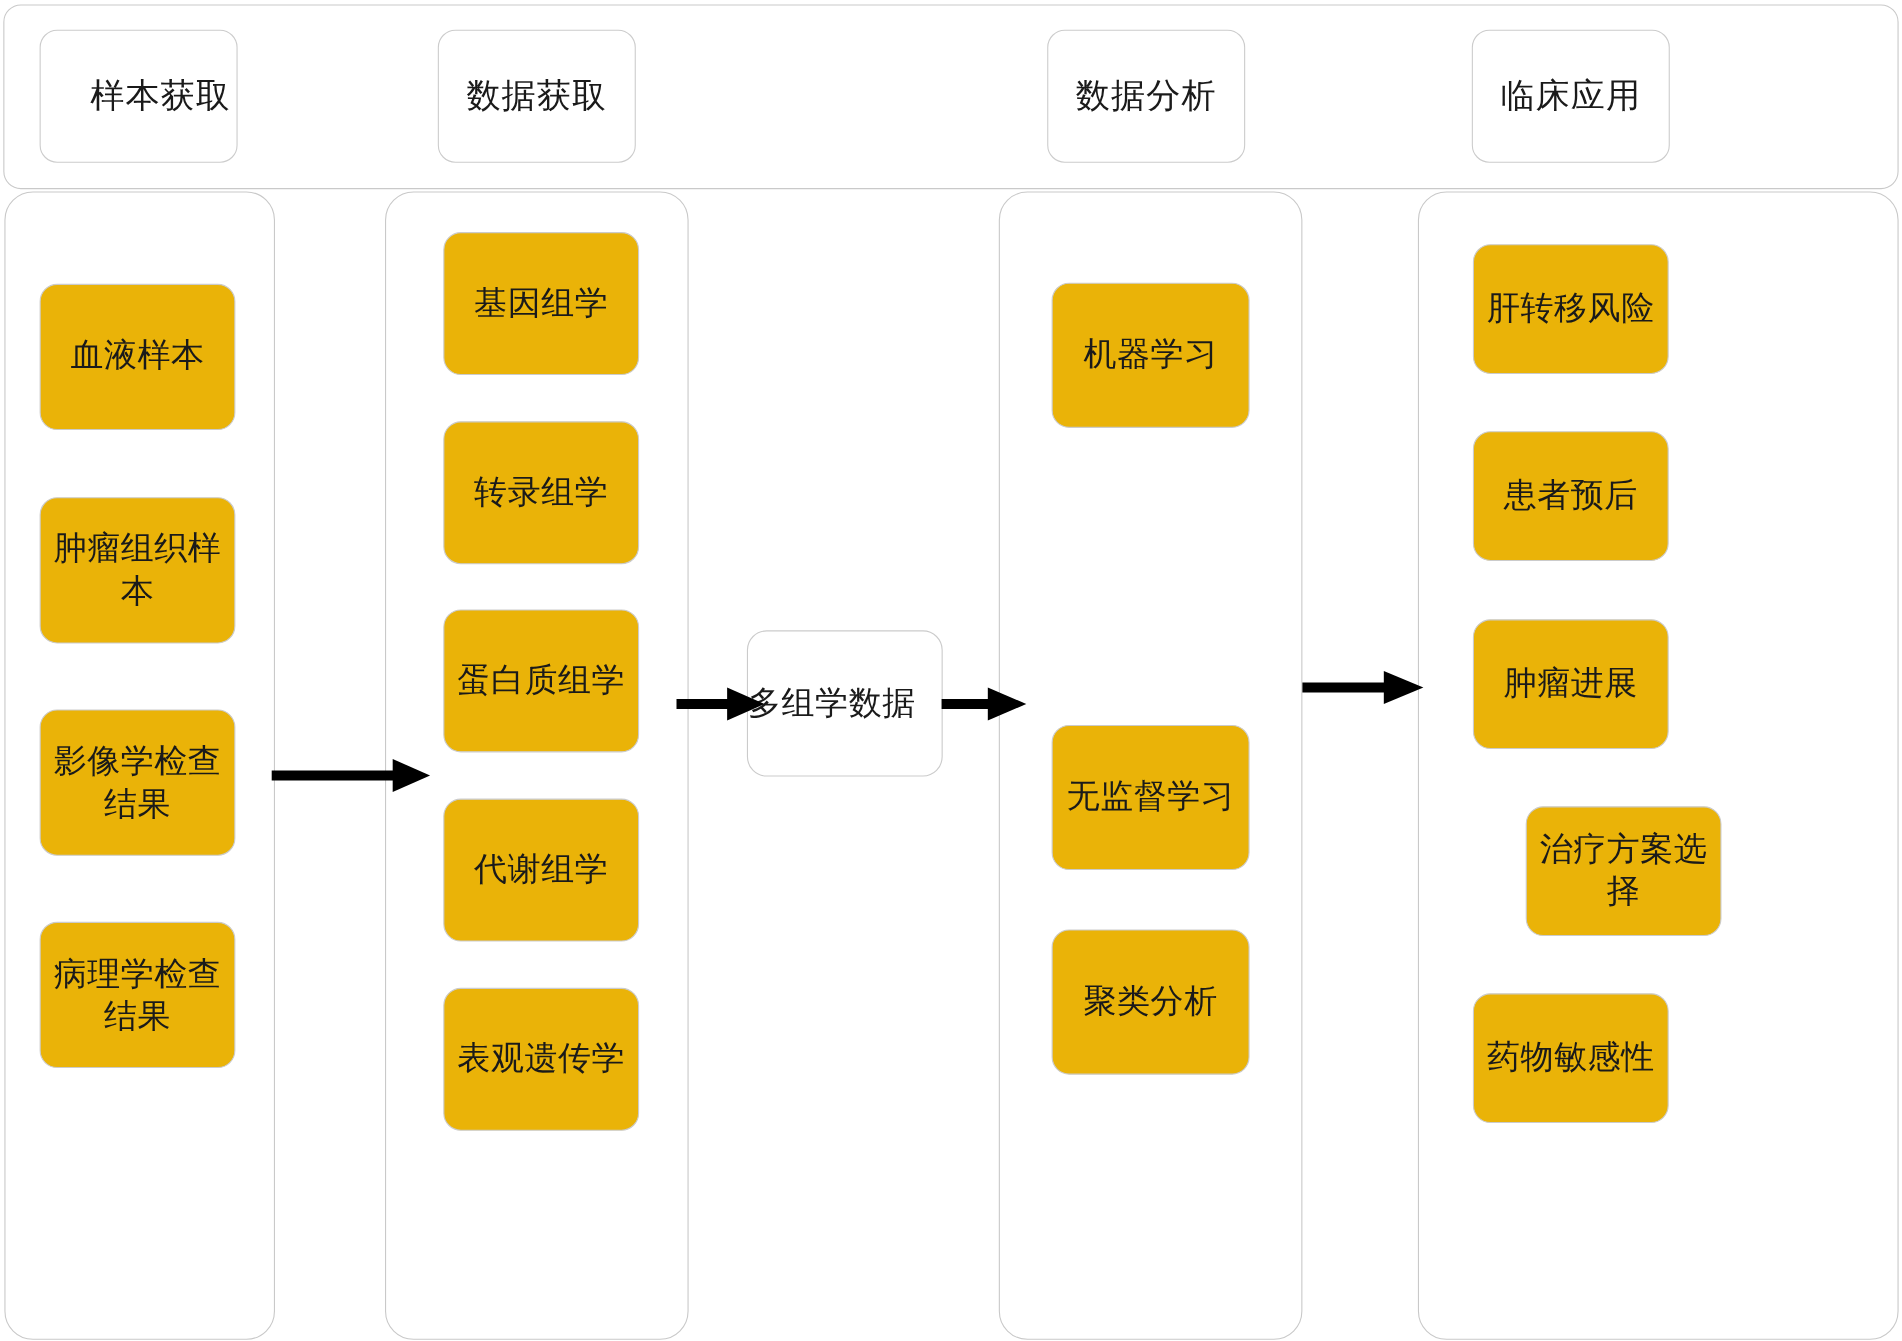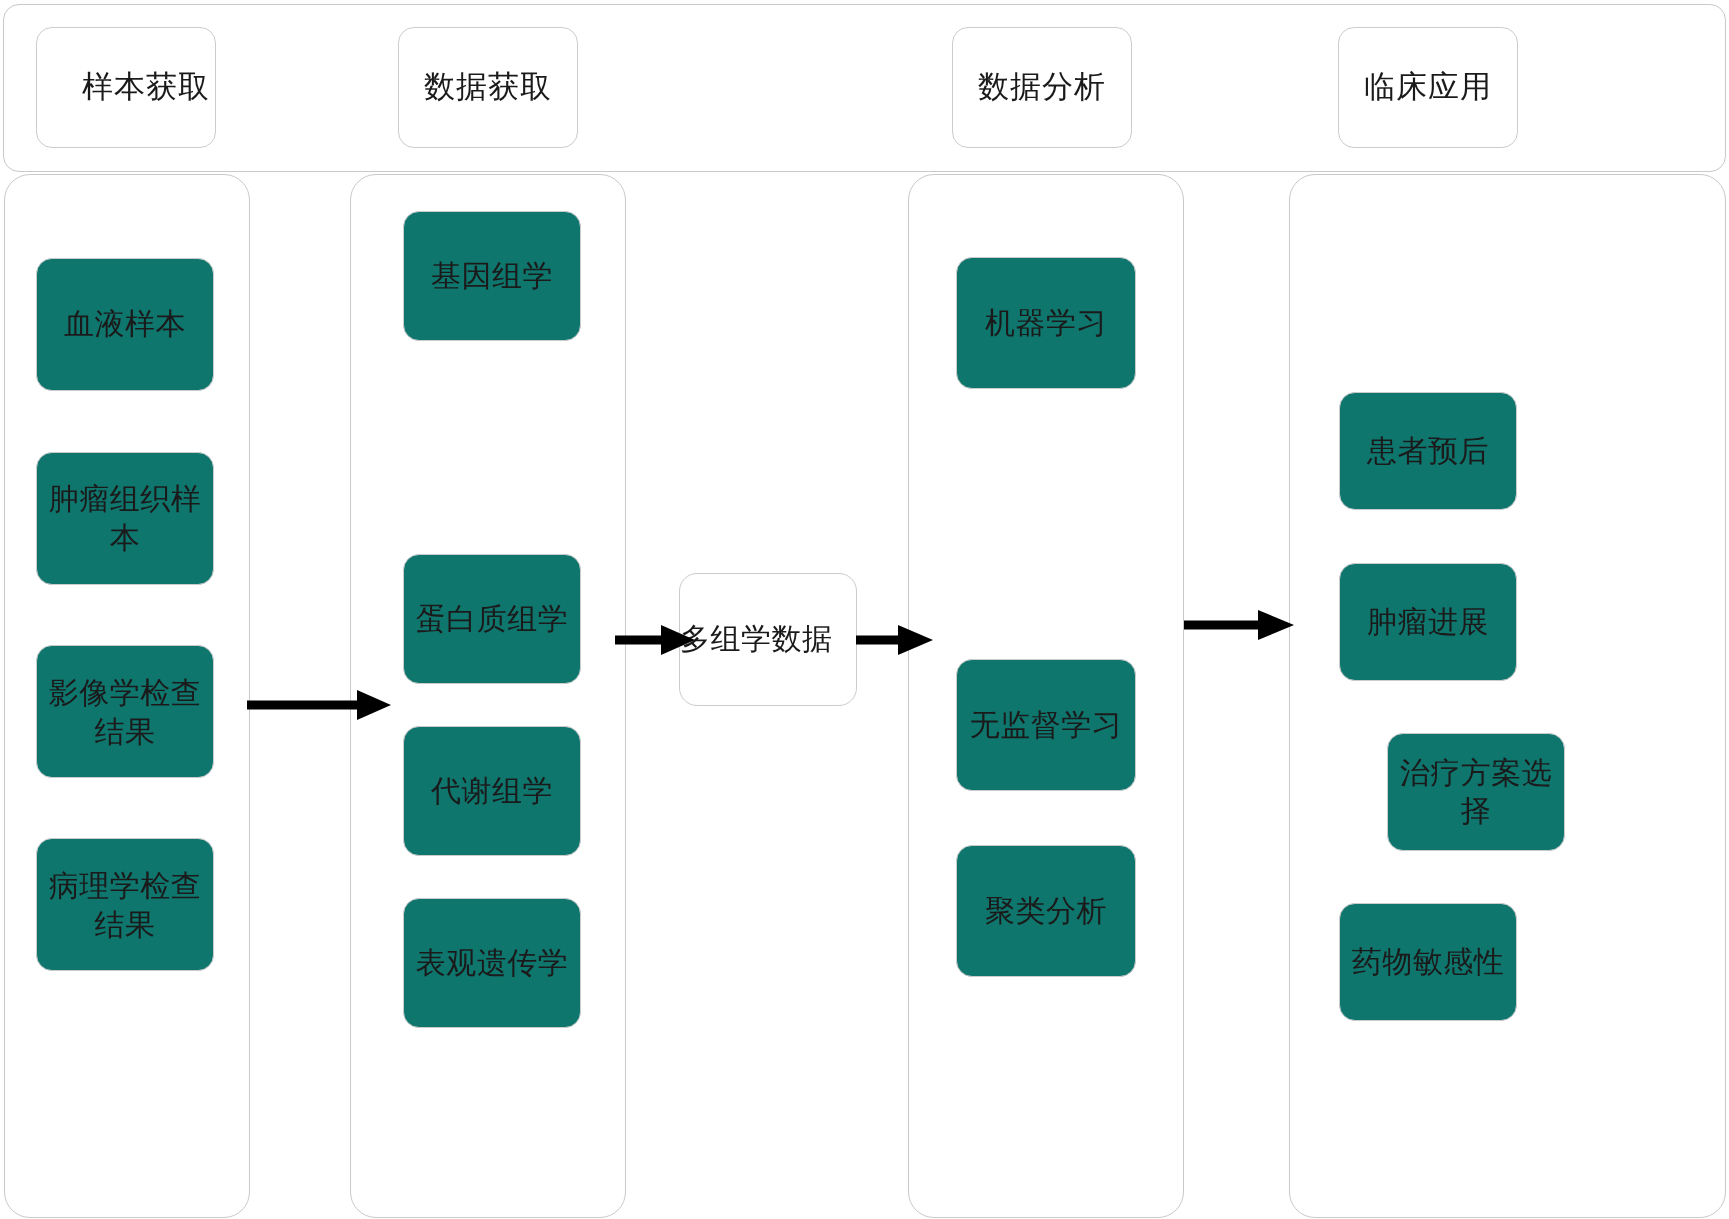--- a/index.html
+++ b/index.html
@@ -66,21 +66,21 @@
     border-radius: 26px;
     background: #ffffff;
   }
 
   
   .node {
     position: absolute;
     box-sizing: border-box;
     border: 1.6px solid #cbcbcb;
     border-radius: 16px;
-    background: #0f766e;
+    background: #eab308;
     display: flex;
     align-items: center;
     justify-content: center;
     text-align: center;
     font-size: 30px;
     line-height: 1.28;
     letter-spacing: 0.5px;
     color: #1a1a1a;
     padding: 2px 6px;
   }
@@ -153,20 +153,23 @@
   <div class="node two-line" style="left:36px; top:838px; width:178px; height:133px;">
     <span>病理学检查结果</span>
   </div>
 
   <div class="stage-col" style="left:350px; top:174px; width:276px; height:1044px;"></div>
 
   <div class="node" style="left:403px; top:211px; width:178px; height:130px;">
     <span>基因组学</span>
   </div>
 
+  <div class="node" style="left:403px; top:383px; width:178px; height:130px;">
+    <span>转录组学</span>
+  </div>
 
   <div class="node" style="left:403px; top:554px; width:178px; height:130px;">
     <span>蛋白质组学</span>
   </div>
 
   <div class="node" style="left:403px; top:726px; width:178px; height:130px;">
     <span>代谢组学</span>
   </div>
 
   <div class="node" style="left:403px; top:898px; width:178px; height:130px;">
@@ -187,20 +190,23 @@
   <div class="node" style="left:956px; top:659px; width:180px; height:132px;">
     <span>无监督学习</span>
   </div>
 
   <div class="node" style="left:956px; top:845px; width:180px; height:132px;">
     <span>聚类分析</span>
   </div>
 
   <div class="stage-col" style="left:1289px; top:174px; width:437px; height:1044px;"></div>
 
+  <div class="node" style="left:1339px; top:222px; width:178px; height:118px;">
+    <span>肝转移风险</span>
+  </div>
 
   <div class="node" style="left:1339px; top:392px; width:178px; height:118px;">
     <span>患者预后</span>
   </div>
 
   <div class="node" style="left:1339px; top:563px; width:178px; height:118px;font-family:Liberation Serif, serif;">
     <span>肿瘤进展</span>
   </div>
 
   <div class="node" style="left:1339px; top:733px; width:178px; height:118px;margin-left:48px;">

